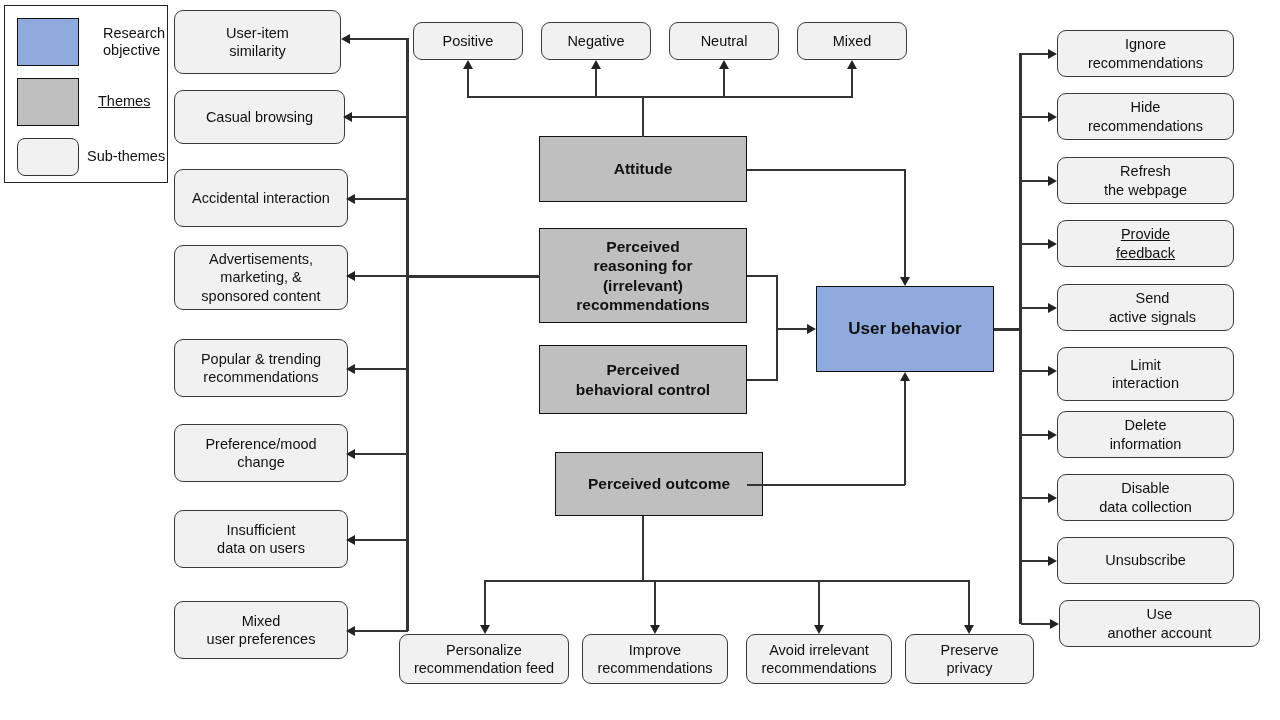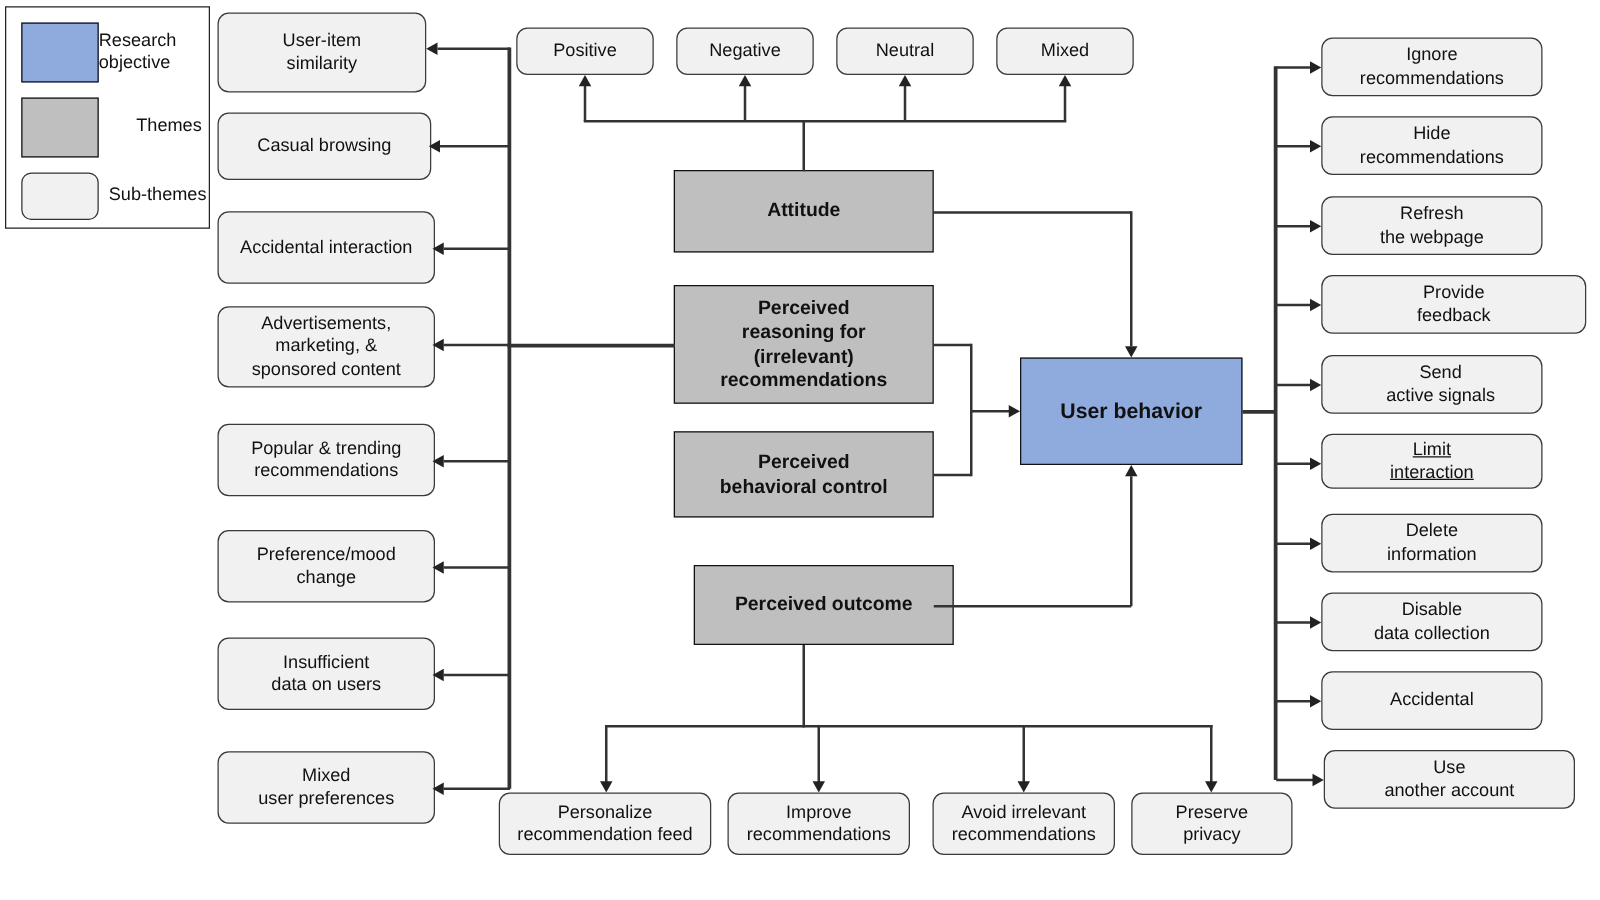--- a/index.html
+++ b/index.html
@@ -64,26 +64,26 @@
   .arw-d{border-left:5px solid transparent;border-right:5px solid transparent;border-top:9px solid #222;}
 </style>
 </head>
 <body>
 
 <div id="canvas">
 
   <div id="legend">
     <div class="lg-row" style="left:12px;top:12px;">
       <span class="lg-swatch" style="width:62px;height:48px;background:#8FAADC;border:1.3px solid #111;"></span>
-      <span class="lg-label" style="margin-left:0;">Research
+      <span class="lg-label" style="margin-left:24px;">Research
 objective</span>
     </div>
     <div class="lg-row" style="left:12px;top:72px;">
       <span class="lg-swatch" style="width:62px;height:48px;background:#BFBFBF;border:1.3px solid #111;"></span>
-      <span class="lg-label" style="margin-left:30px;">Themes</span>
+      <span class="lg-label" style="margin-left:19px;text-decoration:underline;">Themes</span>
     </div>
     <div class="lg-row" style="left:12px;top:132px;">
       <span class="lg-swatch" style="width:62px;height:38px;background:#F1F1F1;border:1.3px solid #333;border-radius:8px;"></span>
       <span class="lg-label" style="margin-left:8px;">Sub-themes</span>
     </div>
   </div>
 
   <div class="box sub" style="left:174px;top:10px;width:167px;height:64px;">User-item
 similarity</div>
   <div class="box sub" style="left:174px;top:90px;width:171px;height:54px;">Casual browsing</div>
@@ -115,31 +115,31 @@
   <div class="box theme" style="left:555px;top:452px;width:208px;height:64px;">Perceived outcome</div>
 
   <div class="box objective" style="left:816px;top:286px;width:178px;height:86px;">User behavior</div>
 
   <div class="box sub" style="left:1057px;top:30px;width:177px;height:47px;">Ignore
 recommendations</div>
   <div class="box sub" style="left:1057px;top:93px;width:177px;height:47px;">Hide
 recommendations</div>
   <div class="box sub" style="left:1057px;top:157px;width:177px;height:47px;">Refresh
 the webpage</div>
-  <div class="box sub" style="left:1057px;top:220px;width:212px;height:47px;">Provide
+  <div class="box sub" style="left:1057px;top:220px;width:177px;height:47px;text-decoration:underline;">Provide
 feedback</div>
   <div class="box sub" style="left:1057px;top:284px;width:177px;height:47px;padding-left:14px;">Send
 active signals</div>
-  <div class="box sub" style="left:1057px;top:347px;width:177px;height:44px;text-decoration:underline;">Limit
+  <div class="box sub" style="left:1057px;top:347px;width:177px;height:54px;">Limit
 interaction</div>
   <div class="box sub" style="left:1057px;top:411px;width:177px;height:47px;">Delete
 information</div>
   <div class="box sub" style="left:1057px;top:474px;width:177px;height:47px;">Disable
 data collection</div>
-  <div class="box sub" style="left:1057px;top:537px;width:177px;height:47px;">Accidental</div>
+  <div class="box sub" style="left:1057px;top:537px;width:177px;height:47px;">Unsubscribe</div>
   <div class="box sub" style="left:1059px;top:600px;width:201px;height:47px;">Use
 another account</div>
 
   <div class="box sub" style="left:399px;top:634px;width:170px;height:50px;">Personalize
 recommendation  feed</div>
   <div class="box sub" style="left:582px;top:634px;width:146px;height:50px;">Improve
 recommendations</div>
   <div class="box sub" style="left:746px;top:634px;width:146px;height:50px;">Avoid irrelevant
 recommendations</div>
   <div class="box sub" style="left:905px;top:634px;width:129px;height:50px;">Preserve

